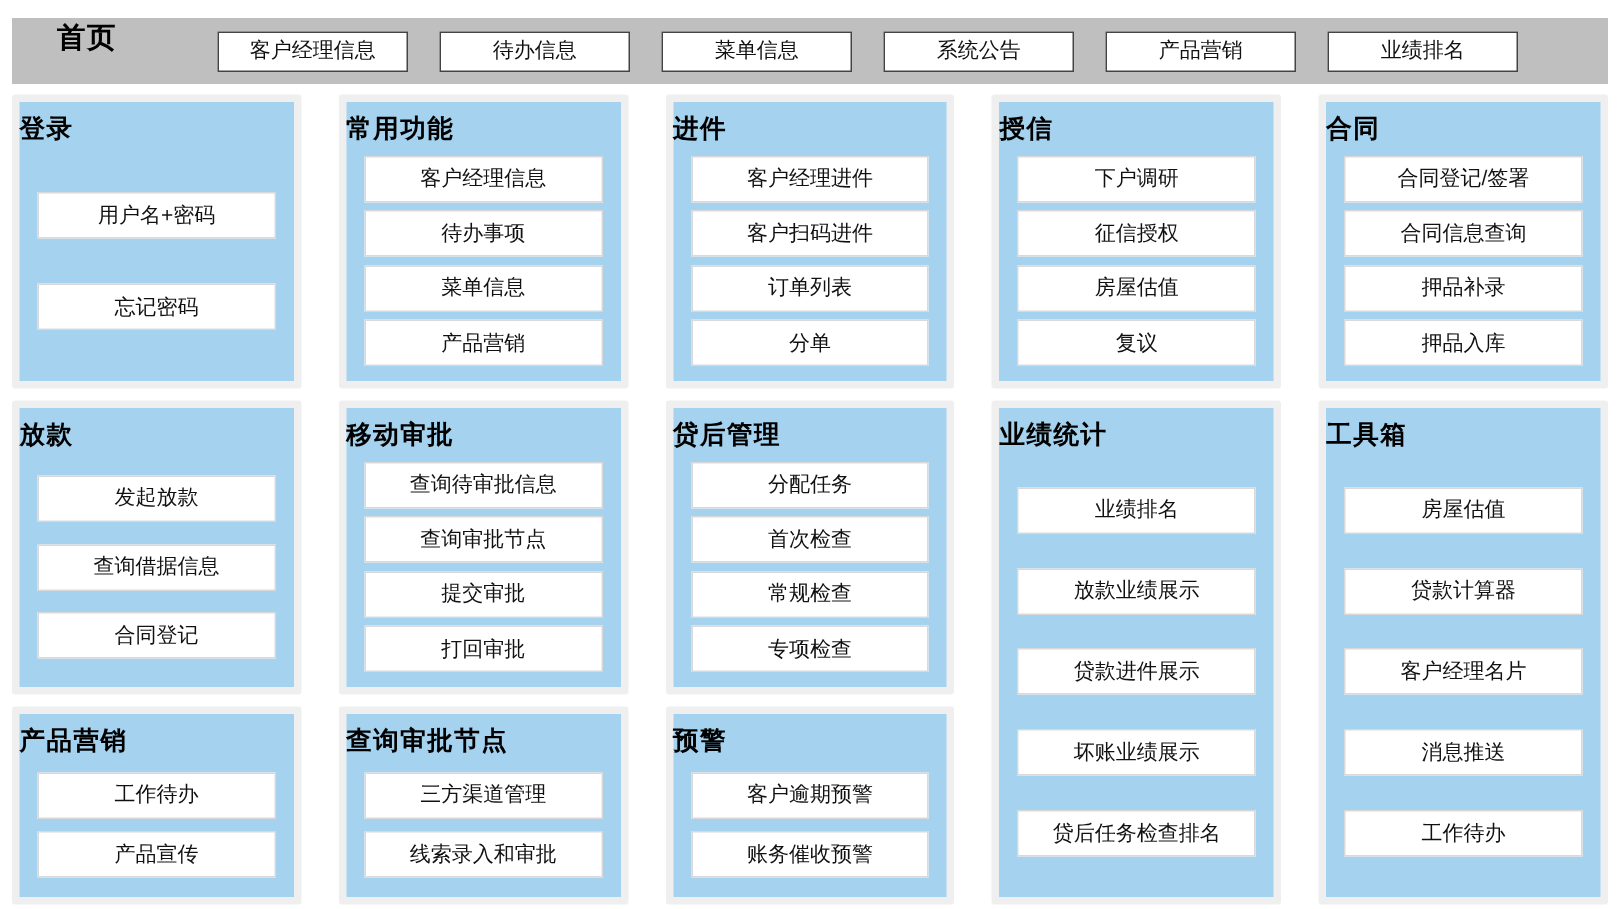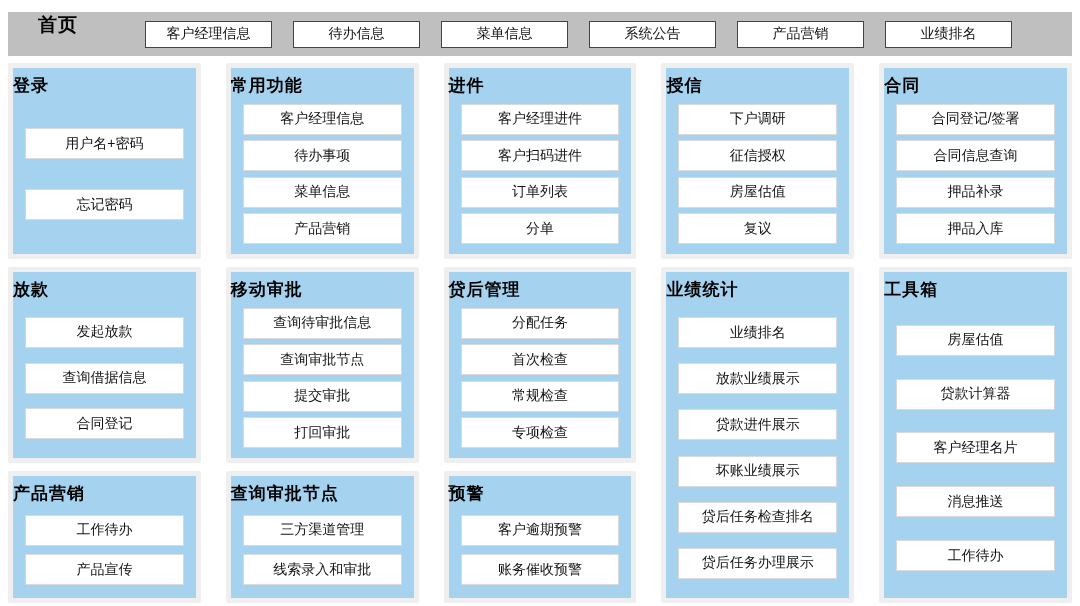--- a/index.html
+++ b/index.html
@@ -204,21 +204,20 @@
     </section>
     <section class="cell tall">
       <div class="panel">
         <h2 class="panel-title">业绩统计</h2>
         <div class="panel-items">
           <button class="panel-btn">业绩排名</button>
           <button class="panel-btn">放款业绩展示</button>
           <button class="panel-btn">贷款进件展示</button>
           <button class="panel-btn">坏账业绩展示</button>
           <button class="panel-btn">贷后任务检查排名</button>
-          <button class="panel-btn">贷后任务办理展示</button>
         </div>
       </div>
     </section>
     <section class="cell tall">
       <div class="panel">
         <h2 class="panel-title">工具箱</h2>
         <div class="panel-items">
           <button class="panel-btn">房屋估值</button>
           <button class="panel-btn">贷款计算器</button>
           <button class="panel-btn">客户经理名片</button>

